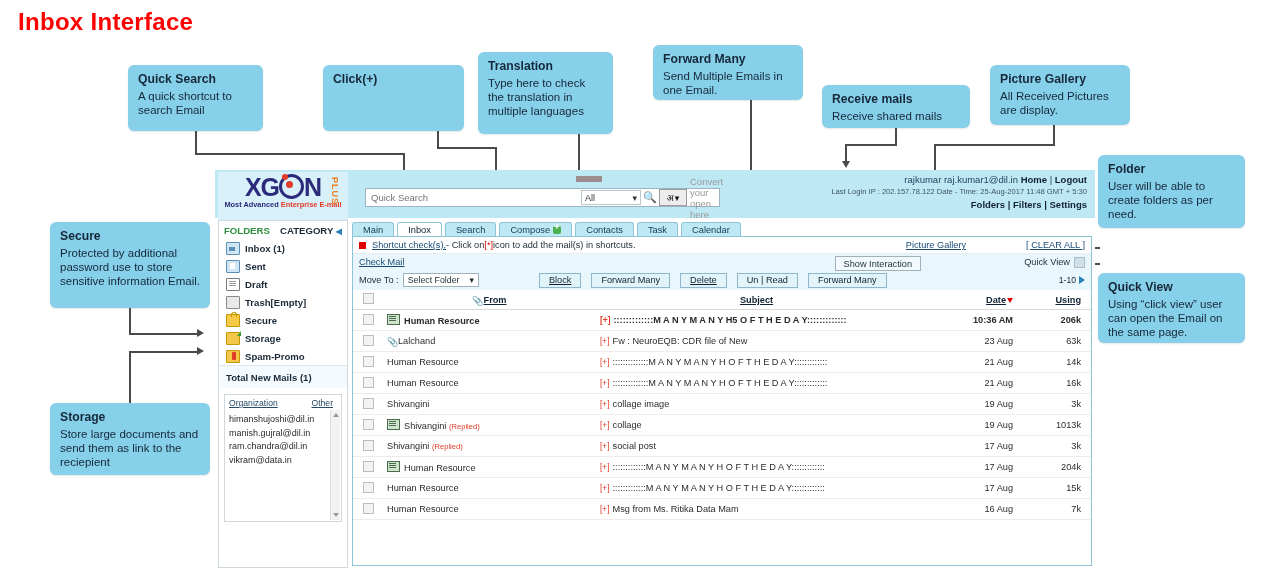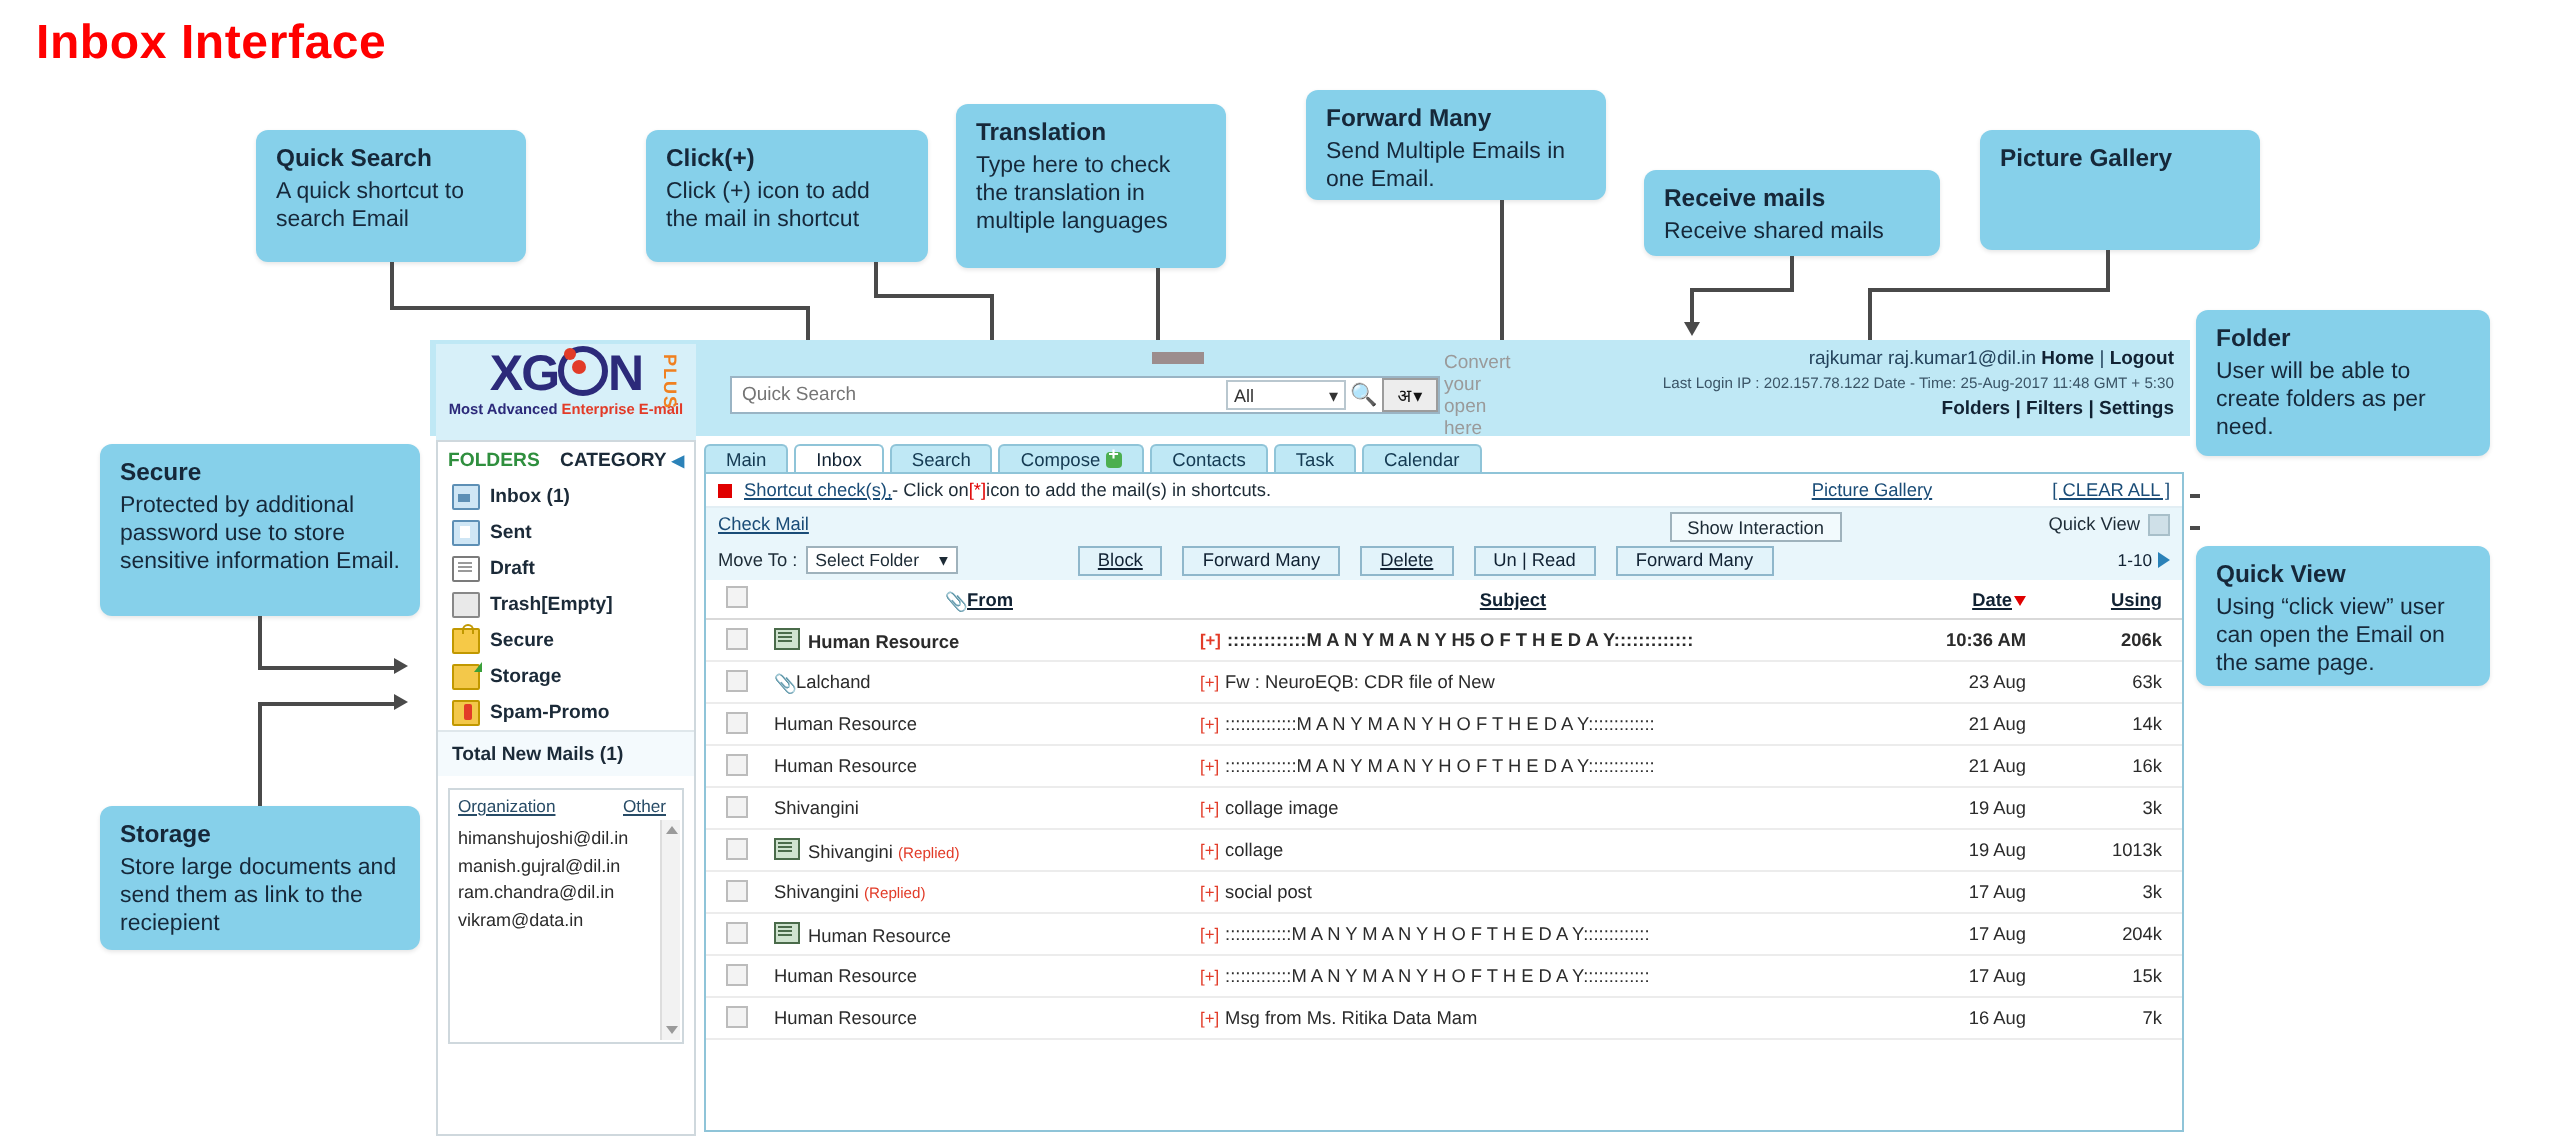--- a/index.html
+++ b/index.html
@@ -42,21 +42,21 @@
   .logo-plus{position:absolute;right:8px;top:5px;font-size:9px;font-weight:bold;color:#f08020;
              writing-mode:vertical-rl;letter-spacing:1px;}
   .logo-tag{font-size:7.4px;font-weight:bold;color:#2c2a7a;margin-top:-2px;}
   .logo-tag i{color:#e23b28;font-style:normal;}
 
   .searchbar{position:absolute;left:150px;top:18px;width:355px;height:19px;background:#fff;
              border:1px solid #9ab4c4;box-sizing:border-box;display:flex;align-items:center;}
   .qsearch{flex:0 0 208px;font-size:9.5px;color:#8b8b8b;padding-left:5px;border:none;background:transparent;
            outline:none;height:17px;font-family:"Liberation Sans",sans-serif;}
   .selall{flex:0 0 60px;height:15px;font-size:9px;color:#333;border:1px solid #b9c7cf;background:#fff;
-          display:flex;align-items:center;justify-content:space-between;padding:0 3px;box-sizing:border-box;margin-left:32px;}
+          display:flex;align-items:center;justify-content:space-between;padding:0 3px;box-sizing:border-box;}
   .mag{flex:0 0 18px;text-align:center;font-size:11px;color:#3b3b3b;}
   .devbtn{flex:0 0 26px;height:15px;border:1px solid #9c9c9c;background:#ededed;font-size:9px;
           display:flex;align-items:center;justify-content:center;gap:1px;color:#111;}
   .convtxt{flex:1;font-size:9.5px;color:#9a9a9a;padding-left:3px;}
 
   .acct{position:absolute;right:8px;top:4px;text-align:right;}
   .acct .l1{font-size:9.5px;color:#24435c;}
   .acct .l1 b{color:#123;}
   .acct .l2{font-size:7.6px;color:#3b5567;margin-top:2px;}
   .acct .l3{font-size:9.5px;font-weight:bold;color:#123;margin-top:3px;}
@@ -160,36 +160,36 @@
 <body>
 
 <div class="page-title">Inbox Interface</div>
 
 <div class="callout" style="left:128px;top:65px;width:135px;height:66px;">
   <span class="ct">Quick Search</span>
   <span class="cb">A quick shortcut to search Email</span>
 </div>
 <div class="callout" style="left:323px;top:65px;width:141px;height:66px;">
   <span class="ct">Click(+)</span>
-  <span class="cb">Click (+) icon to add the mail in shortcut</span>
 </div>
 <div class="callout" style="left:478px;top:52px;width:135px;height:82px;">
   <span class="ct">Translation</span>
   <span class="cb">Type here to check the translation in multiple languages</span>
 </div>
 <div class="callout" style="left:653px;top:45px;width:150px;height:55px;">
   <span class="ct">Forward Many</span>
   <span class="cb">Send Multiple Emails in one Email.</span>
 </div>
 <div class="callout" style="left:822px;top:85px;width:148px;height:43px;">
   <span class="ct">Receive mails</span>
   <span class="cb">Receive shared mails</span>
 </div>
 <div class="callout" style="left:990px;top:65px;width:140px;height:60px;">
   <span class="ct">Picture Gallery</span>
+  <span class="cb">All Received Pictures are display.</span>
 </div>
 <div class="callout" style="left:1098px;top:155px;width:147px;height:73px;">
   <span class="ct">Folder</span>
   <span class="cb">User will be able to create folders as per need.</span>
 </div>
 <div class="callout" style="left:1098px;top:273px;width:147px;height:70px;">
   <span class="ct">Quick View</span>
   <span class="cb">Using “click view” user can open the Email on the same page.</span>
 </div>
 <div class="callout" style="left:50px;top:222px;width:160px;height:86px;">

